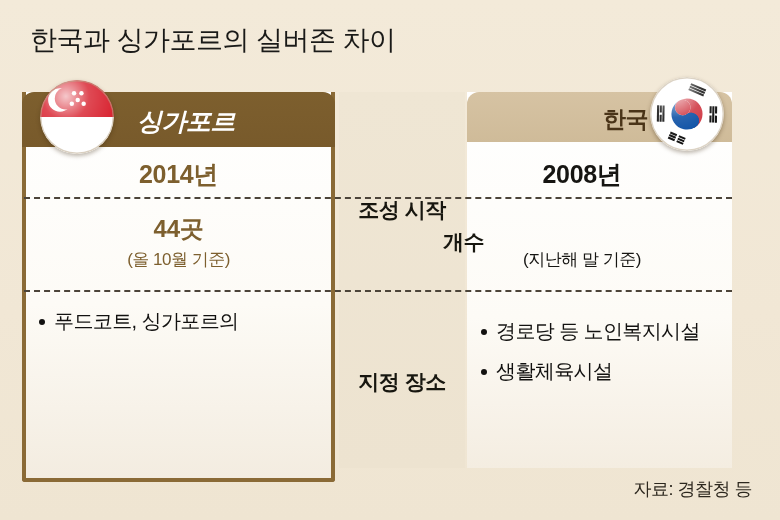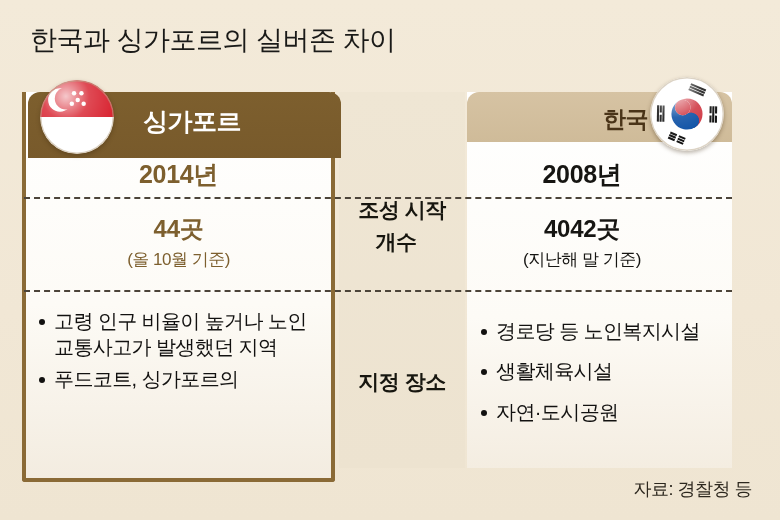--- a/index.html
+++ b/index.html
@@ -41,28 +41,29 @@
     width: 313px;
     height: 390px;
     box-sizing: border-box;
     border: 4px solid #8a6a36;
     border-top: none;
     border-radius: 0 0 3px 3px;
     background: linear-gradient(180deg, #ffffff 0%, #fdfbf6 55%, #f3ece0 100%);
   }
   .panel-sg-head {
     position: absolute;
-    left: 28px;
+    left: 22px;
     top: 92px;
     width: 313px;
-    height: 66px;
+    height: 55px;
     box-sizing: border-box;
     background: linear-gradient(180deg, #7d5f2e 0%, #785a2b 100%);
     border-radius: 12px 12px 0 0;
     z-index: 3;
+    font-style: italic;
   }
   .panel-sg-head .head-label {
     position: absolute;
     left: 115px;
     top: 13px;
     font-size: 25px;
     font-weight: bold;
     color: #ffffff;
     letter-spacing: -0.5px;
     white-space: nowrap;
@@ -126,21 +127,21 @@
     position: absolute;
     width: 126px;
     text-align: center;
     font-size: 21px;
     font-weight: bold;
     color: #17160f;
     letter-spacing: -0.5px;
     white-space: nowrap;
   }
   .mid-label.r1 { left: 339px; top: 160px; margin-top: 36px; }
-  .mid-label.r2 { left: 333px; top: 228px; }
+  .mid-label.r2 { left: 358px; top: 228px; text-align: right; }
   .mid-label.r3 { left: 339px; top: 368px; }
 
   
   .divider {
     position: absolute;
     left: 24px;
     width: 708px;
     height: 0;
     border-top: 2px dashed #4c4439;
     z-index: 4;
@@ -314,29 +315,26 @@
 
   <div class="mid-label r1">조성 시작</div>
   <div class="mid-label r2">개수</div>
   <div class="mid-label r3">지정 장소</div>
 
   <div class="cell cell-sg val-year">2014년</div>
   <div class="cell cell-sg val-count">44곳</div>
   <div class="cell cell-sg val-note">(올 10월 기준)</div>
 
   <ul class="bullets bullets-sg">
-    <li>고령 인구 비율이 높거나 노인 교통사고가 발생했던 지역</li>
     <li>푸드코트, 싱가포르의</li>
   </ul>
 
   <div class="cell cell-kr val-year">2008년</div>
-  <div class="cell cell-kr val-count">4042곳</div>
   <div class="cell cell-kr val-note">(지난해 말 기준)</div>
 
   <ul class="bullets bullets-kr">
     <li>경로당 등 노인복지시설</li>
     <li>생활체육시설</li>
-    <li>자연·도시공원</li>
   </ul>
 
   <div class="source">자료: 경찰청 등</div>
 
 </div>
 
 </body></html>

